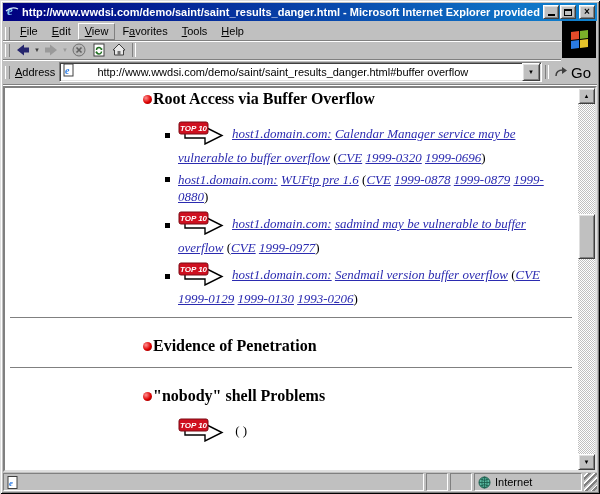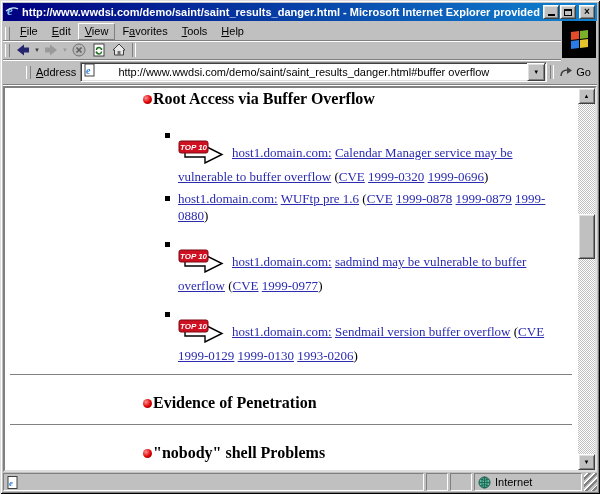--- a/index.html
+++ b/index.html
@@ -30,45 +30,45 @@
   .flag{display:grid;grid-template-columns:8px 8px;grid-template-rows:8px 8px;gap:1px;transform:skewY(-6deg);}
   .flag i{display:block;}
   .toolbar{position:absolute;left:3px;top:41px;right:39px;height:18px;display:flex;align-items:center;
     border-bottom:1px solid #808080;box-shadow:0 1px 0 #fff;}
   .tbtn{width:20px;height:16px;display:flex;align-items:center;justify-content:center;}
   .caret{font-size:6px;color:#404040;width:8px;text-align:center;}
   .caret.dis{color:#9a9a9a;}
   .tsep{width:2px;height:14px;border-left:1px solid #808080;border-right:1px solid #fff;margin:0 3px;}
   
   .addressbar{position:absolute;left:3px;top:60px;right:3px;height:24px;display:flex;align-items:center;
-    border-bottom:1px solid #808080;box-shadow:0 1px 0 #fff;padding-left:21px;}
+    border-bottom:1px solid #808080;box-shadow:0 1px 0 #fff;}
   .addr-label{font-size:11px;color:#000;margin:0 4px 0 2px;}
   .addr-input{flex:1;height:20px;background:#fff;border:1px solid;border-color:#808080 #fff #fff #808080;
     box-shadow:inset 1px 1px 0 #404040, inset -1px -1px 0 #dfdfdf;display:flex;align-items:center;box-sizing:border-box;padding-left:2px;}
   .addr-url{flex:1;font-size:11px;color:#000;white-space:nowrap;overflow:hidden;margin-left:21px;}
   .addr-drop{width:16px;height:16px;background:#c0c0c0;border:1px solid;border-color:#fff #404040 #404040 #fff;
     box-shadow:inset 1px 1px 0 #dfdfdf, inset -1px -1px 0 #808080;display:flex;align-items:center;justify-content:center;
     font-size:6px;color:#000;margin:1px;}
-  .go-area{display:flex;align-items:center;padding:0 6px 0 2px;font-size:11px;color:#000;}
+  .go-area{display:flex;align-items:center;padding:0 6px 0 2px;font-size:15px;color:#000;}
   .go-area svg{margin-right:3px;}
   
   .content{position:absolute;left:3px;top:86px;right:3px;bottom:22px;background:#b91c1c;
     border:2px solid;border-color:#808080 #dfdfdf #dfdfdf #808080;box-sizing:border-box;overflow:hidden;}
   .page{position:absolute;left:0;top:0;right:17px;bottom:0;overflow:hidden;background:#fff;}
   .doc{position:absolute;left:138px;top:2px;width:424px;font-family:"Liberation Serif","DejaVu Serif",serif;
     font-size:13px;color:#000;}
   .doc h3{font-size:16px;font-weight:bold;margin:0 0 12px 0;display:flex;align-items:center;}
   .ball{width:9px;height:9px;border-radius:50%;flex:0 0 auto;margin-right:1px;
     background:radial-gradient(circle at 3px 3px,#ff9090,#dd0000 55%,#6d0000);}
   .doc ul{list-style:none;margin:0 0 10px 35px;padding:0;width:389px;}
   .doc li{position:relative;margin-bottom:5px;line-height:17px;}
   .sqbullet{position:absolute;left:-13px;top:6px;width:5px;height:5px;background:#000;}
   .doc li.has-icon .sqbullet{top:13px;}
-  .top10{display:inline-block;vertical-align:-7px;margin-right:8px;margin-top:19px;}
-  .doc a{color:#2b2bb0;text-decoration:underline;cursor:pointer;}
+  .top10{display:inline-block;vertical-align:-7px;margin-right:8px;}
+  .doc a{color:#2b2bb0;text-decoration:underline;cursor:pointer;font-style:italic;}
   .doc hr{border:none;border-top:1px solid #808080;border-bottom:1px solid #fff;height:0;
     margin:6px 0 18px -133px;width:562px;}
   
   .scrollbar{position:absolute;right:0;top:0;bottom:0;width:17px;
     background-color:#c0c0c0;
     background-image:linear-gradient(45deg,#fff 25%,transparent 25%,transparent 75%,#fff 75%),
                      linear-gradient(45deg,#fff 25%,transparent 25%,transparent 75%,#fff 75%);
     background-size:2px 2px;background-position:0 0,1px 1px;}
   .sbtn{position:absolute;left:0;width:17px;height:16px;background:#c0c0c0;border:1px solid;
     border-color:#fff #404040 #404040 #fff;box-shadow:inset 1px 1px 0 #dfdfdf, inset -1px -1px 0 #808080;

